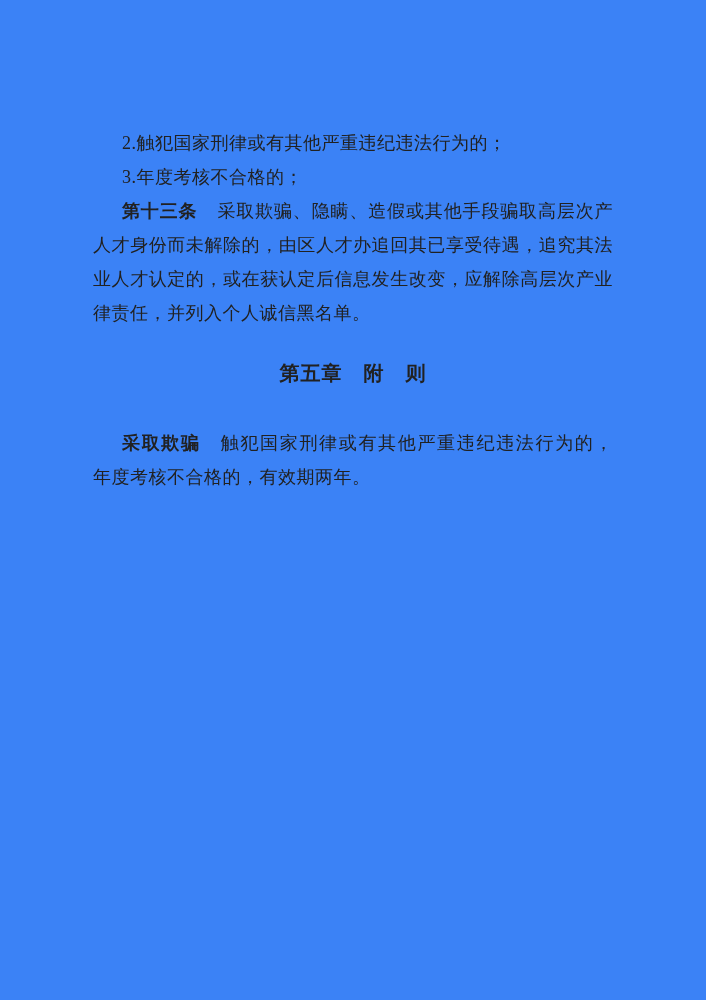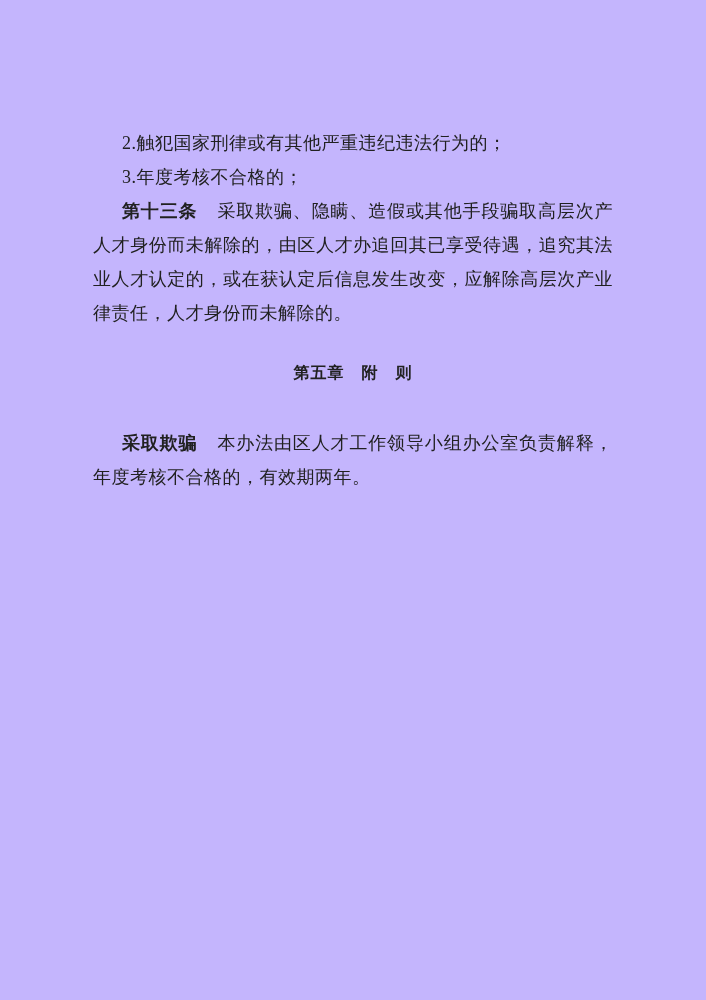--- a/index.html
+++ b/index.html
@@ -4,21 +4,21 @@
 <style>
   html, body {
     margin: 0;
     padding: 0;
     background: #ffffff;
   }
   .page {
     position: relative;
     width: 706px;
     height: 1000px;
-    background: #c4b5fd;
+    background: #3b82f6;
     overflow: hidden;
     font-family: "Liberation Serif", "DejaVu Serif", serif;
     color: #212121;
   }
   .content {
     position: absolute;
     left: 93px;
     top: 126px;
     width: 520px;
     font-size: 18px;
@@ -41,21 +41,21 @@
     font-weight: 700;
     margin-right: 20px;
     font-family: "Liberation Sans", "DejaVu Sans", sans-serif;
   }
   .chapter-heading {
     height: 34px;
     line-height: 34px;
     margin-top: 26px;
     text-align: center;
     font-weight: 700;
-    font-size: 16px;
+    font-size: 20px;
     letter-spacing: 1px;
     font-family: "Liberation Sans", "DejaVu Sans", sans-serif;
   }
   .article-14 {
     margin-top: 36px;
   }
 </style>
 </head>
 <body>
 
@@ -64,26 +64,26 @@
 
     <div class="line indent">2.触犯国家刑律或有其他严重违纪违法行为的；</div>
     <div class="line indent">3.年度考核不合格的；</div>
 
     <div>
       <div class="line indent fill">
         <span class="article-label">第十三条</span><span>采取欺骗、隐瞒、造假或其他手段骗取高层次产</span>
       </div>
       <div class="line fill">人才身份而未解除的，由区人才办追回其已享受待遇，追究其法</div>
       <div class="line fill">业人才认定的，或在获认定后信息发生改变，应解除高层次产业</div>
-      <div class="line">律责任，人才身份而未解除的。</div>
+      <div class="line">律责任，并列入个人诚信黑名单。</div>
     </div>
 
     <div class="chapter-heading">第五章　附　则</div>
 
     <div class="article-14">
       <div class="line indent fill">
-        <span class="article-label">采取欺骗</span><span>本办法由区人才工作领导小组办公室负责解释，</span>
+        <span class="article-label">采取欺骗</span><span>触犯国家刑律或有其他严重违纪违法行为的，</span>
       </div>
       <div class="line">年度考核不合格的，有效期两年。</div>
     </div>
 
   </div>
 </div>
 
 </body></html>

